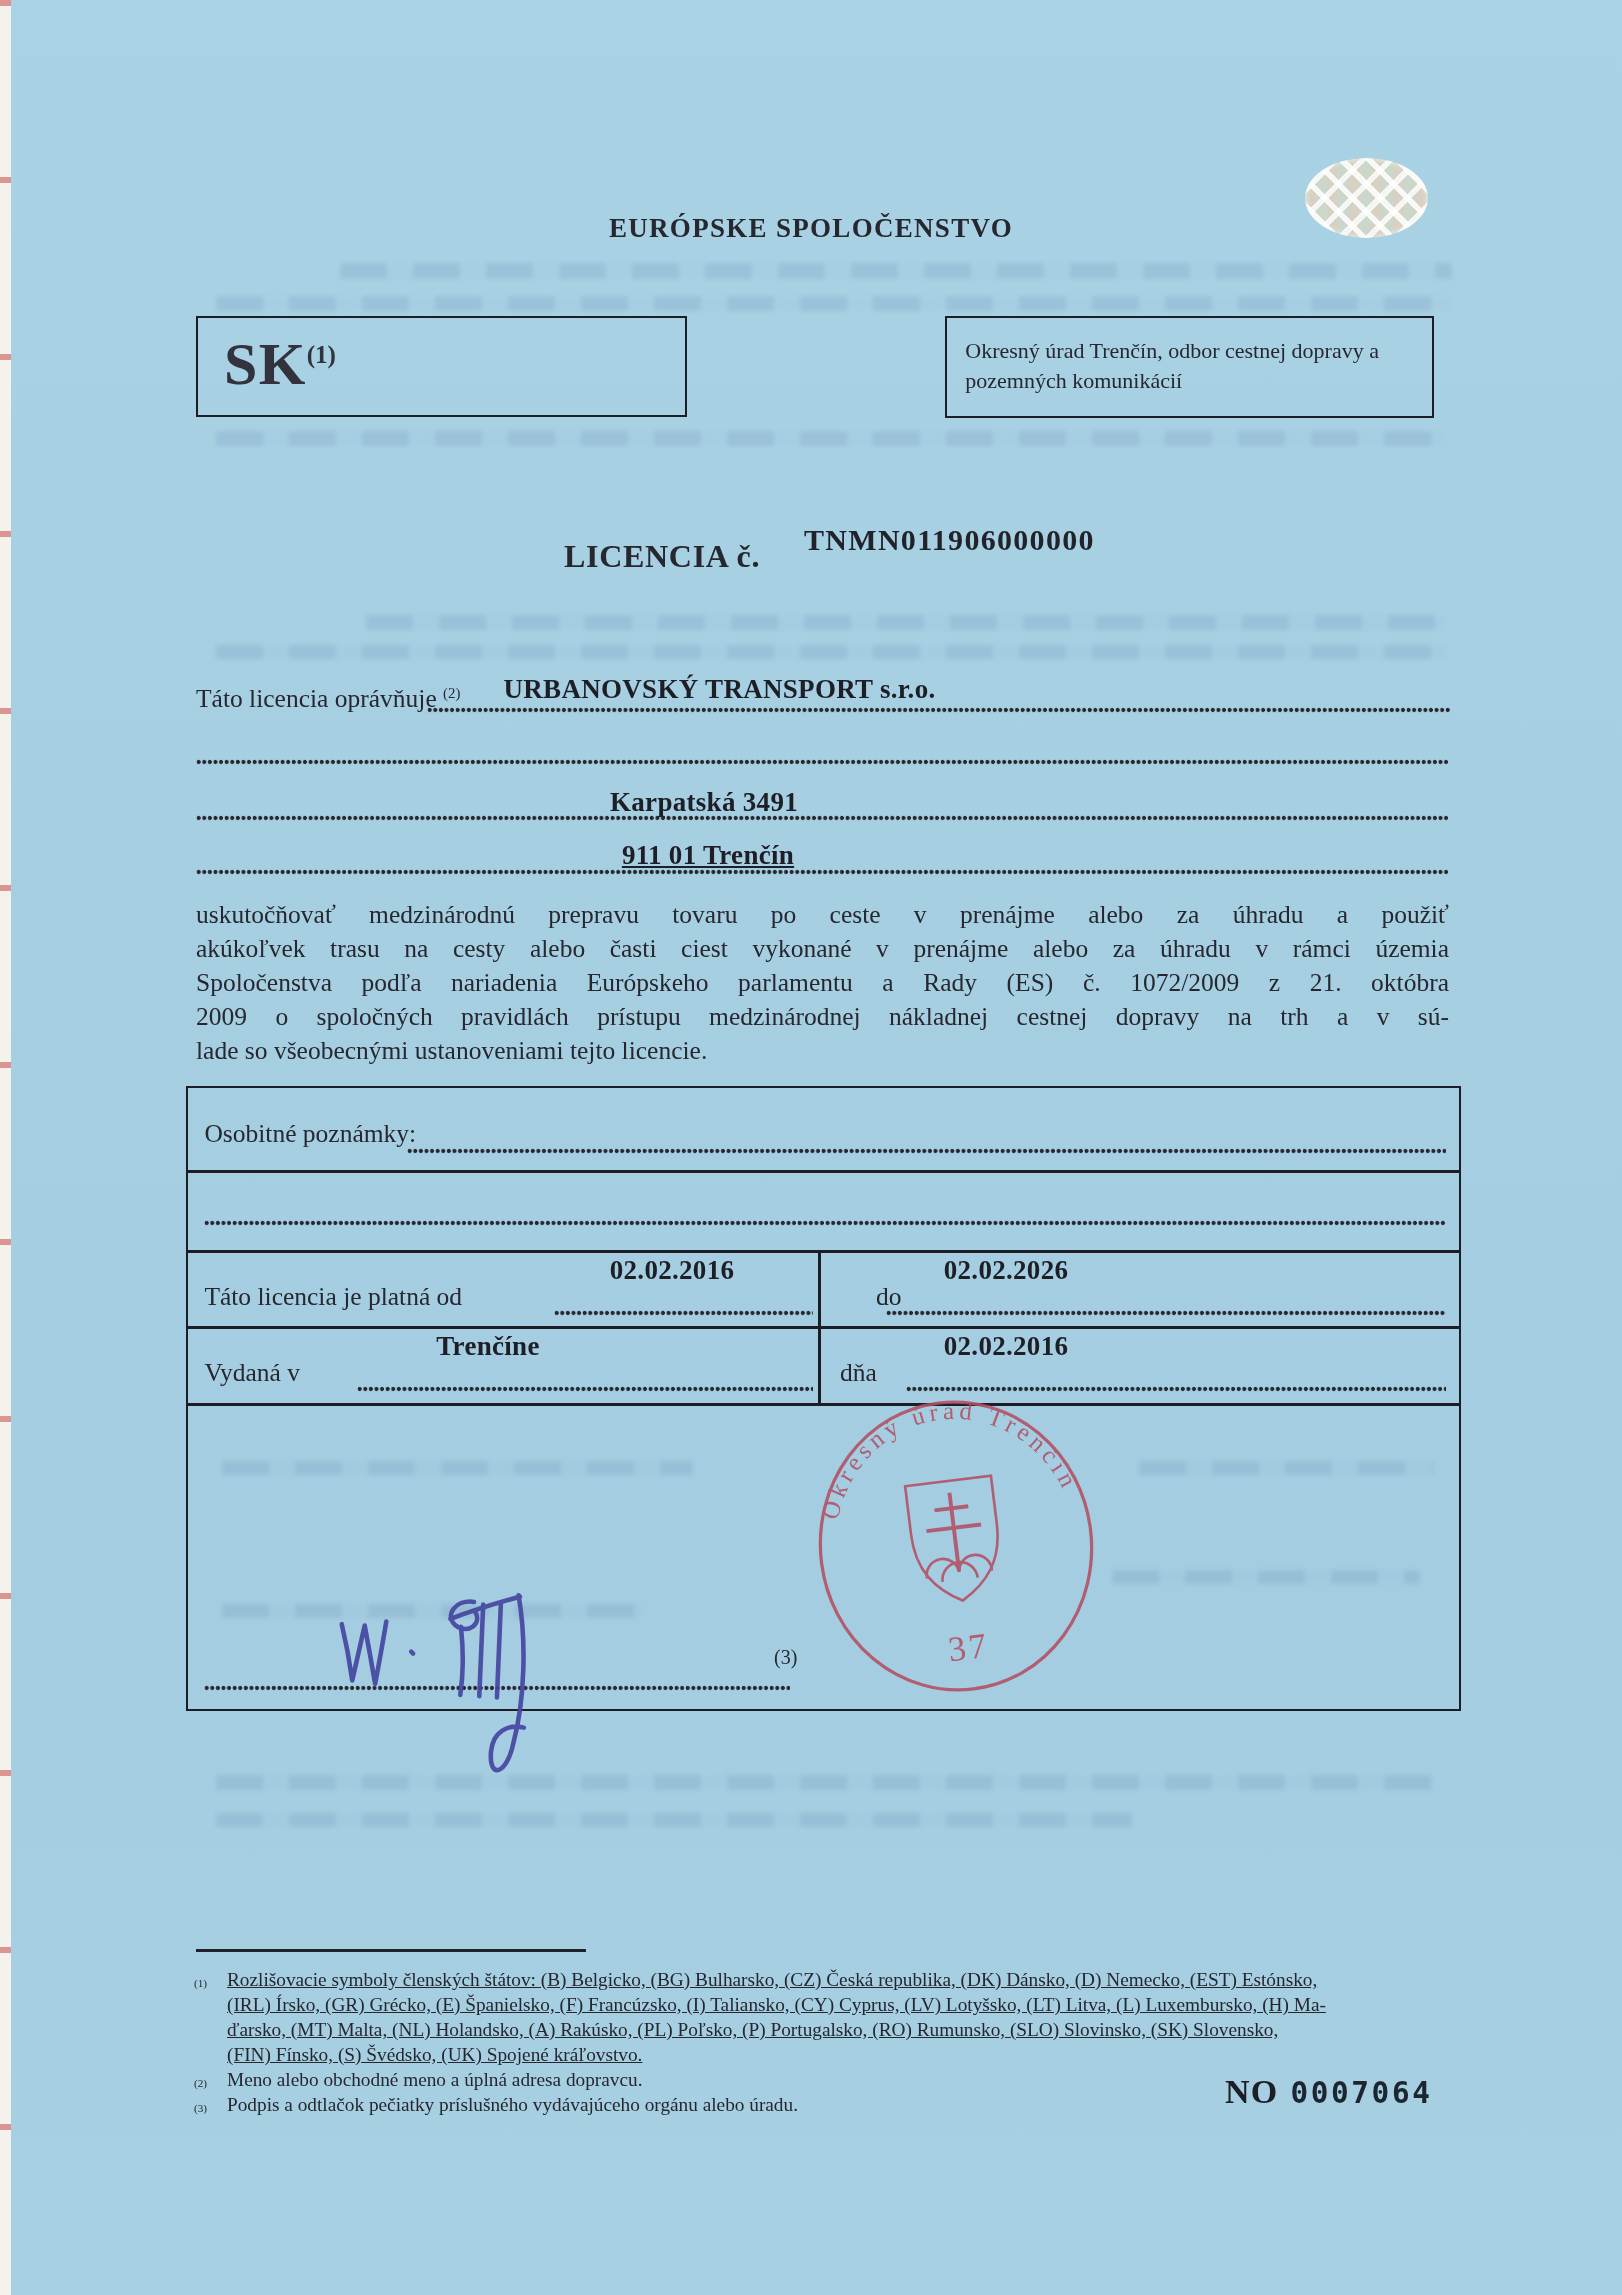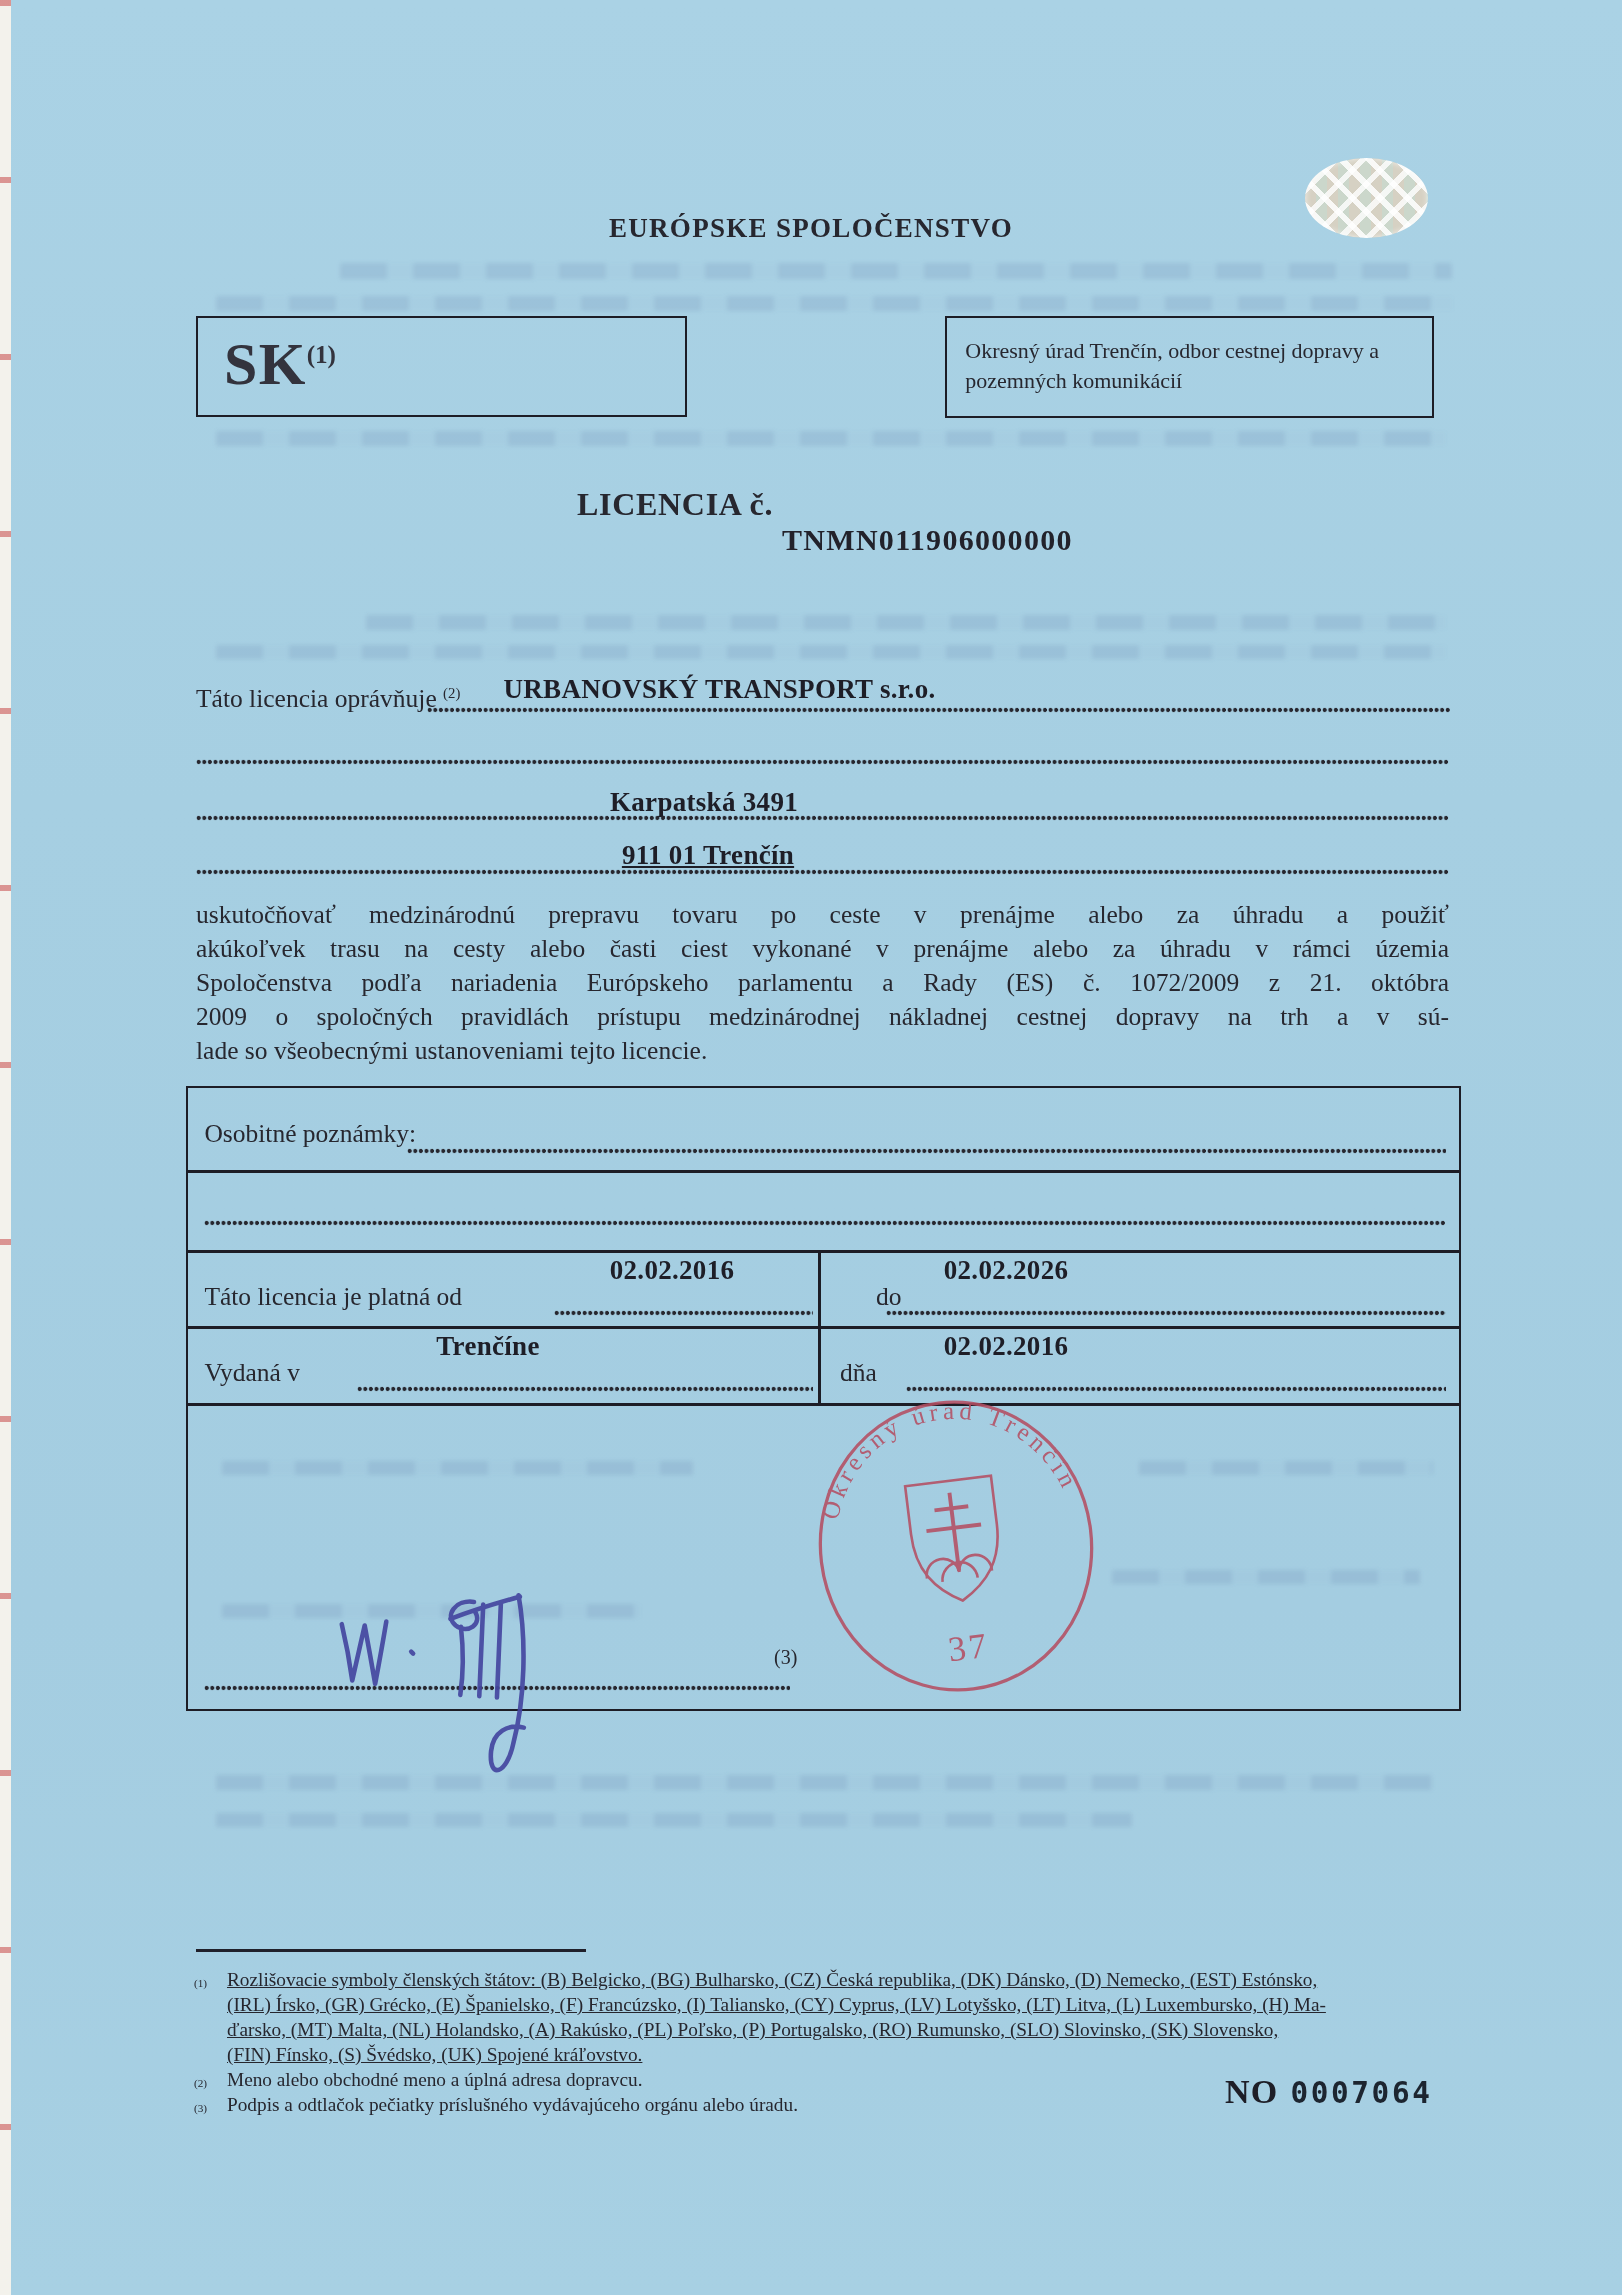--- a/index.html
+++ b/index.html
@@ -76,22 +76,22 @@
   <div class="hologram"></div>
 
   <div class="box" style="left:196px; top:316px; width:491px; height:101px;">
     <div class="abs sk-big" style="left:26px; top:11.8px;"><span>SK</span><sup style="font-size:42%;">(1)</sup></div>
   </div>
 
   <div class="box" style="left:945px; top:316px; width:489px; height:102px;">
     <div class="abs print" style="left:18.3px; top:18.3px; width:432px; font-size:22px; line-height:29.4px;">Okresný úrad Trenčín, odbor cestnej dopravy a pozemných komunikácií</div>
   </div>
 
-  <div class="abs heading" style="left:564px; top:486px;margin-left:13px;">LICENCIA č.</div>
-  <div class="abs lic-number" style="left:782px; top:523px;">TNMN011906000000</div>
+  <div class="abs heading" style="left:564px; top:538px;">LICENCIA č.</div>
+  <div class="abs lic-number" style="left:804px; top:523px;">TNMN011906000000</div>
 
   <div class="abs print" style="left:196px; top:684px; font-size:25.5px;"><span>Táto licencia oprávňuje</span> <sup>(2)</sup></div>
   <div class="dots" style="left:427px; top:707px; width:1023px;"></div>
   <div class="abs filled center" style="left:484px; top:674px; width:471px; font-size:27px;">URBANOVSKÝ TRANSPORT s.r.o.</div>
 
   <div class="dots" style="left:196px; top:759px; width:1253px;"></div>
 
   <div class="abs filled center" style="left:573px; top:787px; width:262px; font-size:27px;">Karpatská 3491</div>
   <div class="dots" style="left:196px; top:815px; width:1253px;"></div>
 

